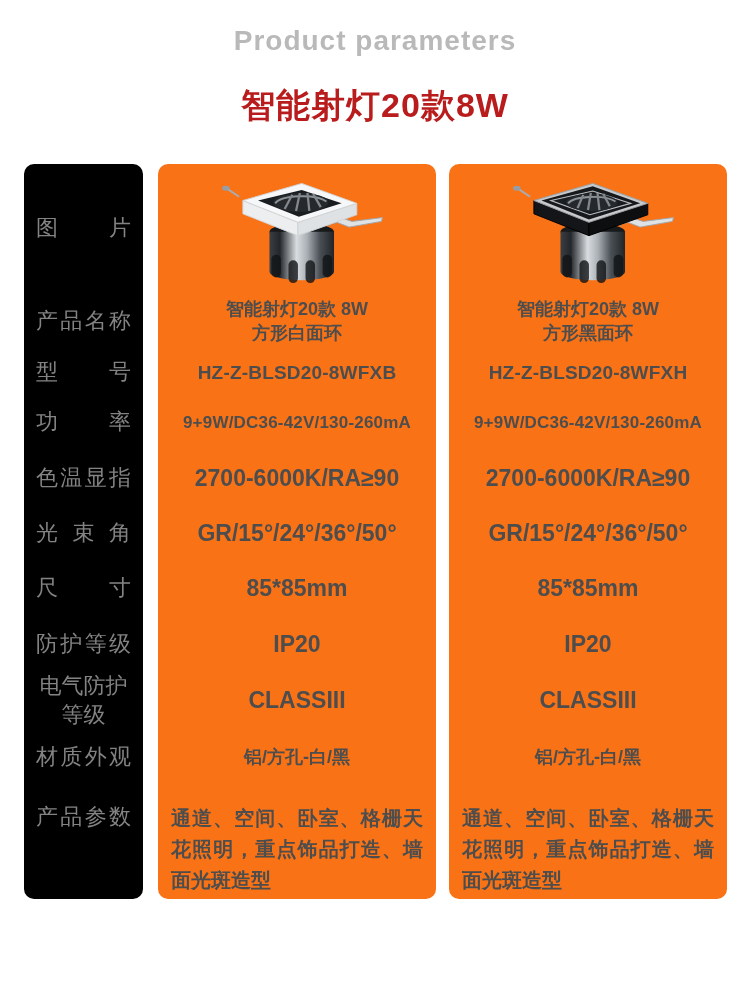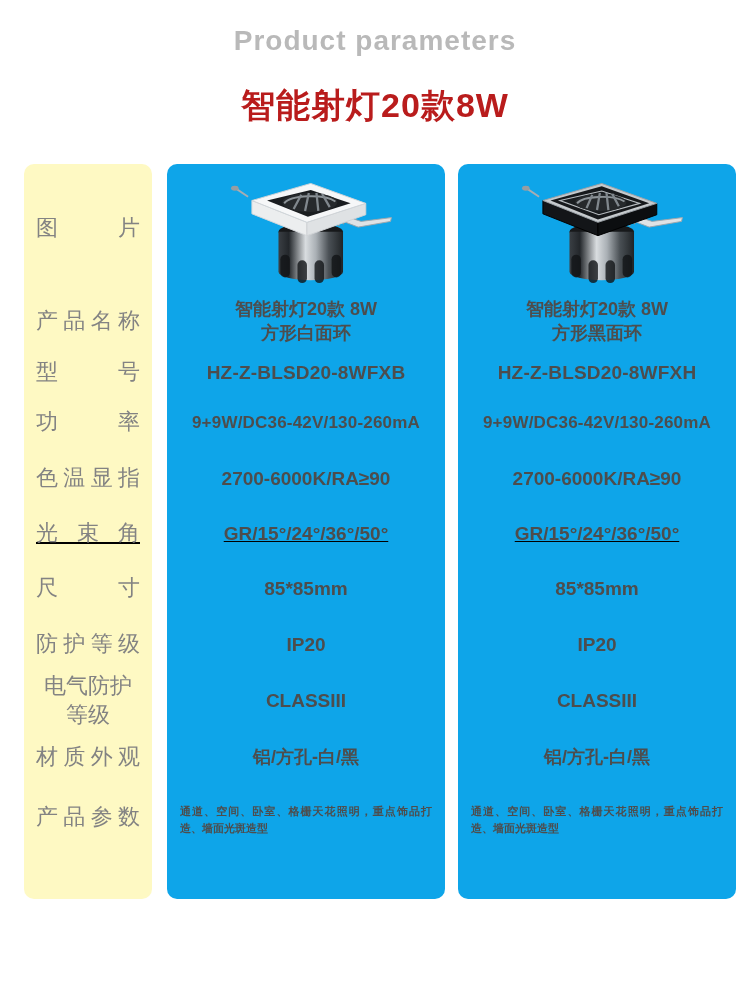--- a/index.html
+++ b/index.html
@@ -21,51 +21,51 @@
     color:#1e1e1e;letter-spacing:5px;
   }
   .subtitle{
     margin-top:28px;font-size:34px;line-height:1.2;font-weight:600;
     color:#b91c1c;letter-spacing:1px;
   }
 
   
   .spec-table{display:flex;margin:38px 23px 0 24px;}
   .col{border-radius:10px;display:flex;flex-direction:column;overflow:hidden;}
-  .col-labels{width:128px;background:#fef9c3;margin-right:15px;flex:none;}
-  .col-product{width:278px;background:#0ea5e9;flex:none;}
+  .col-labels{width:119px;background:#000000;margin-right:15px;flex:none;}
+  .col-product{width:278px;background:#f97316;flex:none;}
   .col-product.second{margin-left:13px;}
 
   .cell{display:flex;align-items:center;justify-content:center;}
   
   .h0{height:130px;}.h1{height:56px;}.h2{height:46px;}.h3{height:54px;justify-content:center;}
-  .h4{height:58px;}.h5{height:52px;text-decoration:underline;}.h6{height:58px;}.h7{height:54px;}
+  .h4{height:58px;}.h5{height:52px;}.h6{height:58px;}.h7{height:54px;}
   .h8{height:58px;}.h9{height:55px;}.h10{height:114px;align-items:flex-start;padding-top:18px;box-sizing:border-box;}
 
   
   .lbl{
     display:block;width:100%;padding:0 12px;box-sizing:border-box;
     color:#838383;font-size:22px;line-height:1.3;
     text-align:justify;text-align-last:justify;text-justify:inter-character;
   }
   .lbl.two-line{white-space:pre-line;text-align-last:center;}
 
   
   .val{
     display:block;width:100%;padding:0 8px;box-sizing:border-box;
     color:#4d4d4d;font-weight:700;text-align:center;
   }
   .val.pre{white-space:pre-line;}
   .fs-name{font-size:18px;line-height:1.32;}
   .fs-model{font-size:19px;letter-spacing:.2px;}
   .fs-power{font-size:17px;letter-spacing:.2px;}
-  .fs-std{font-size:19px;}
+  .fs-std{font-size:23px;}
   .fs-mat{font-size:18px;}
   .fs-app{
-    font-size:11px;line-height:1.55;padding:0 13px;
+    font-size:20px;line-height:1.55;padding:0 13px;
     text-align:justify;text-justify:inter-ideograph;
   }
   .img-cell svg{display:block;}
 </style>
 </head>
 <body>
 
 <div class="page">
 
   <div class="header">

